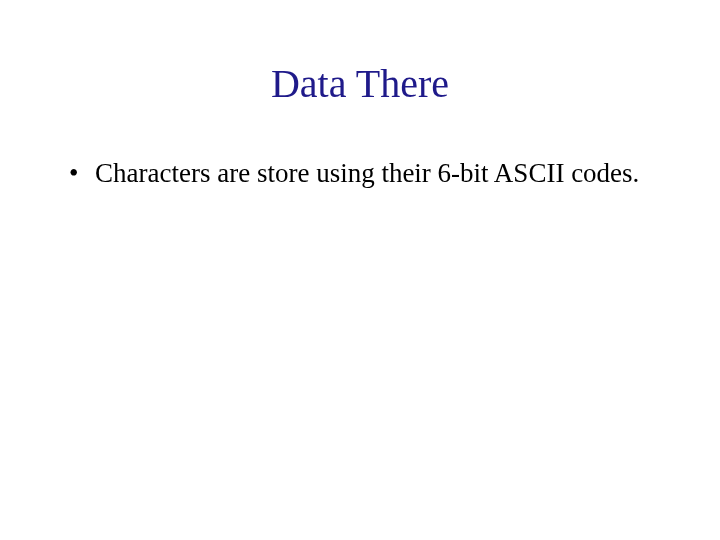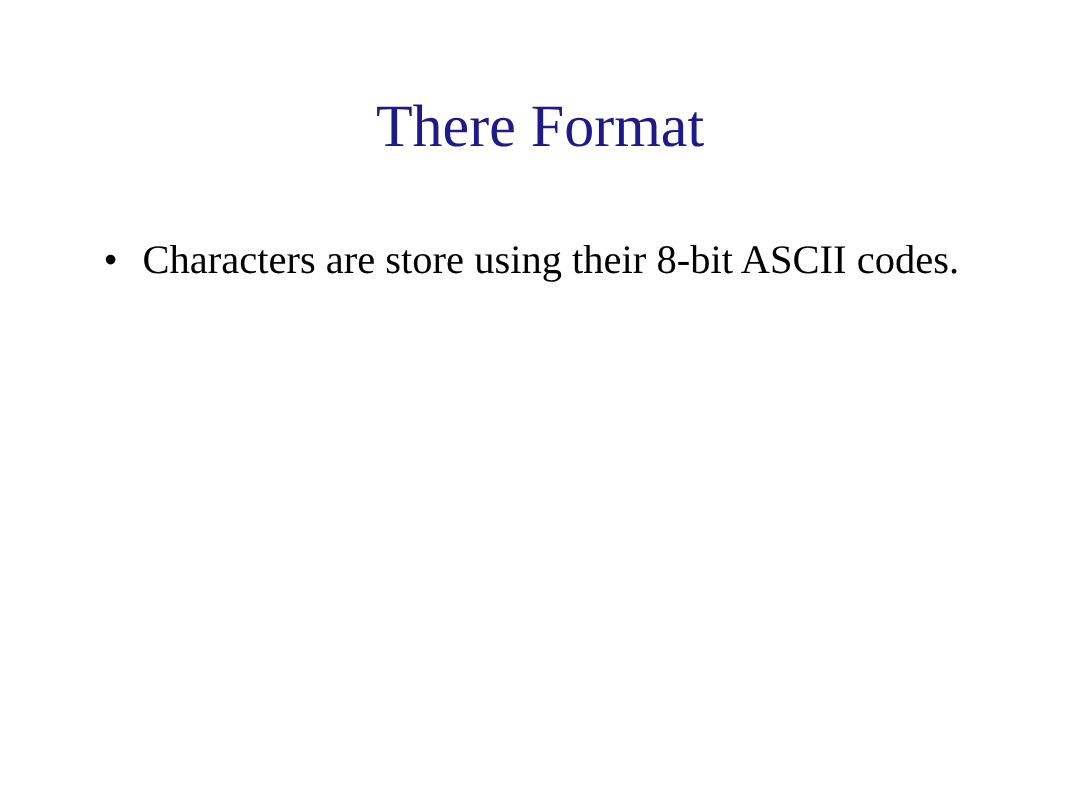--- a/index.html
+++ b/index.html
@@ -44,17 +44,17 @@
       left: 4px;
       top: 0;
       font-size: 27px;
       color: #000000;
     }
   </style>
 </head>
 <body>
 
 <div class="slide">
-  <h1 class="title">There Format</h1>
+  <h1 class="title">Data There</h1>
   <ul class="bullet-list">
-    <li class="bullet-item">Characters are store using their 8-bit ASCII codes.</li>
+    <li class="bullet-item">Characters are store using their 6-bit ASCII codes.</li>
   </ul>
 </div>
 
 </body></html>

